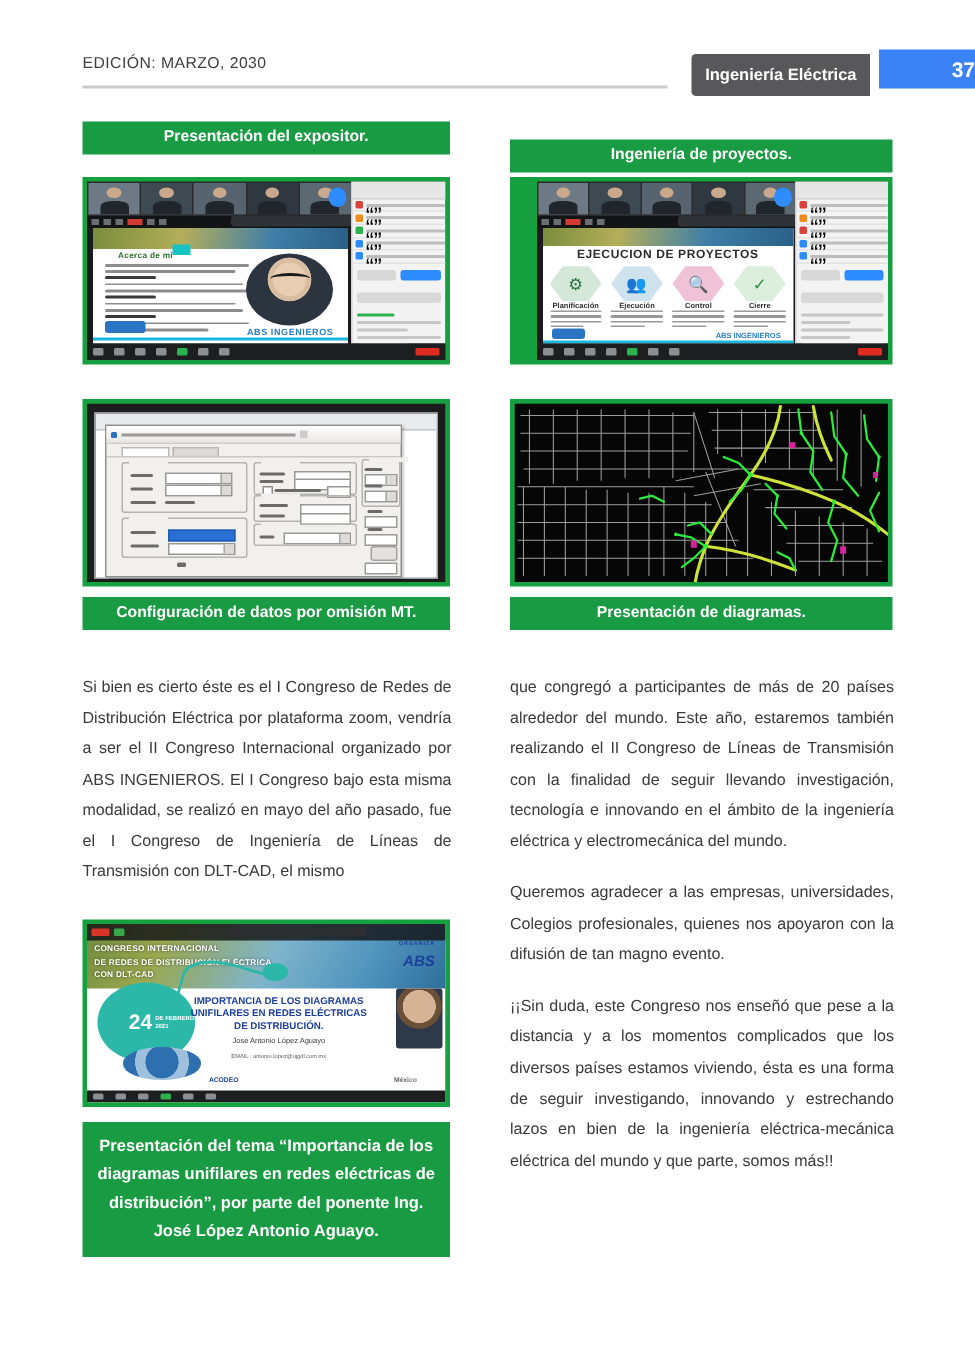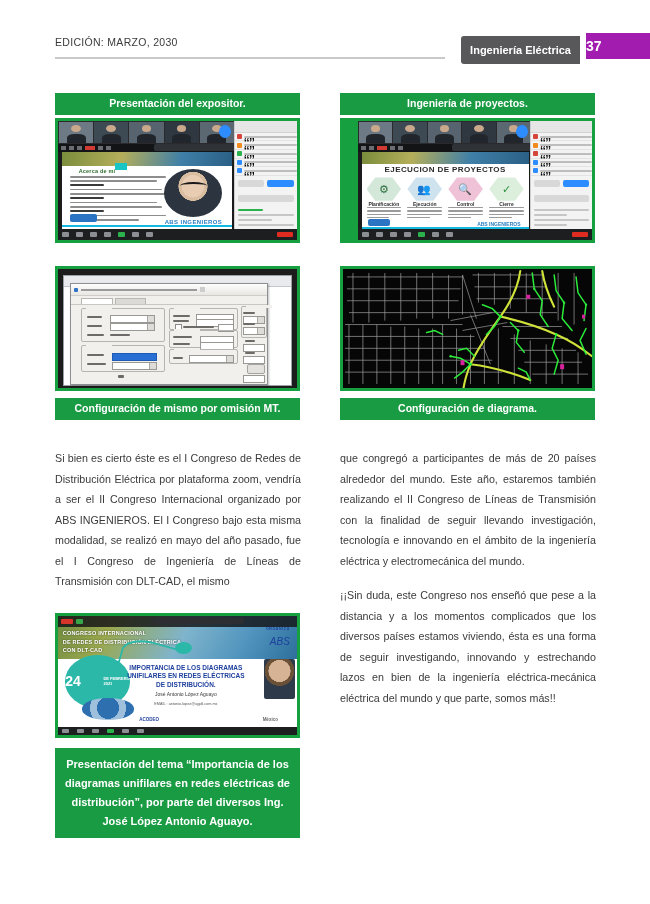--- a/index.html
+++ b/index.html
@@ -48,44 +48,44 @@
     font-weight: bold;
     line-height: 20px;
     padding: 4px 9px;
     white-space: nowrap;
   }
   .page-number {
     position: absolute;
     right: 0px; top: 33px;
     width: 64px;
     height: 26px;
-    background: #a21caf;
+    background: #3b82f6;
     color: #ffffff;
     font-size: 14px;
     font-weight: bold;
     line-height: 26px;
-    text-align: left;
+    text-align: right;
   }
 
   
   .caption {
     position: absolute;
     background: #199b43;
     color: #ffffff;
     font-size: 10.5px;
     font-weight: bold;
     text-align: center;
     display: flex;
     align-items: center;
     justify-content: center;
     line-height: 1.45;
     padding: 3px 6px;
     box-sizing: border-box;
   }
-  .cap-a { left: 55px;  top: 93px;  width: 245px; height: 22px; }
+  .cap-a { left: 55px;  top: 81px;  width: 245px; height: 22px; }
   .cap-b { left: 340px; top: 93px;  width: 255px; height: 22px; }
   .cap-c { left: 55px;  top: 398px; width: 245px; height: 22px; }
   .cap-d { left: 340px; top: 398px; width: 255px; height: 22px; }
   .cap-e { left: 55px;  top: 748px; width: 245px; height: 90px;
            font-size: 11px; line-height: 1.75; }
 
   
   .imgbox {
     position: absolute;
     background: #17a03f;
@@ -344,21 +344,21 @@
   .s5-topbar .g { width: 7px; height: 5px; background: #3aa64c; border-radius: 1px; }
   .s5-topbar .pill { width: 38%; height: 6px; background: #2c2e31; border-radius: 2px; margin-left: 28%; }
   .s5-head1 {
     position: absolute; left: 2%; top: 11%; font-size: 5.5px; font-weight: bold;
     color: #ffffff; line-height: 1.55; letter-spacing: .2px;
     text-shadow: 0 0 2px rgba(0,0,0,.6);
   }
   .s5-circle {
     position: absolute; left: 3%; top: 33%; width: 27%; height: 44%;
     background: #2bb8a8; border-radius: 50%;
-    display: flex; align-items: center; justify-content: space-between; gap: 2px;
+    display: flex; align-items: center; justify-content: flex-end; gap: 2px;
     color: #ffffff;
   }
   .s5-circle .big { font-size: 14px; font-weight: bold; line-height: 1; }
   .s5-circle .sm { font-size: 4px; font-weight: bold; line-height: 1.35; text-align: left; }
   .s5-arc {
     position: absolute; left: 26%; top: 22%; width: 26%; height: 26%;
     border-left: 2px solid #2bb8a8; border-top: 2px solid #2bb8a8;
     border-radius: 50% 0 0 0; transform: rotate(16deg);
   }
   .s5-dot {
@@ -374,21 +374,21 @@
     text-align: center; font-size: 5px; color: #3a3a3a;
   }
   .s5-email {
     position: absolute; left: 27%; right: 20%; top: 72%;
     text-align: center; font-size: 3.8px; color: #5a5a5a;
   }
   .s5-abslogo {
     position: absolute; right: 3%; top: 9%; text-align: right;
   }
   .s5-abslogo .org { font-size: 3.6px; font-weight: bold; color: #1d3f9c; letter-spacing: .6px; display: block; }
-  .s5-abslogo .abs { font-size: 10px; font-weight: normal; color: #1d3f9c; font-style: italic; line-height: 1; }
+  .s5-abslogo .abs { font-size: 10px; font-weight: bold; color: #1d3f9c; font-style: italic; line-height: 1; }
   .s5-portrait {
     position: absolute; right: 1%; top: 36%; width: 13%; height: 34%;
     background: radial-gradient(circle at 50% 30%, #d6b395 0 34%, #6b5038 35% 46%, #2e3a4a 47% 100%);
     border-radius: 2px;
   }
   .s5-acodeo {
     position: absolute; left: 10%; bottom: 13%; width: 22%; height: 18%;
     background: radial-gradient(circle at 50% 45%, #2e6fb0 0 38%, #9fc0dc 39% 62%, #2e6fb0 63% 100%);
     border-radius: 50%;
   }
@@ -672,22 +672,22 @@
           <u></u>
           <u class="grn"></u>
           <u></u>
           <u></u>
           <u class="red"></u>
       </div>
     </div>
   </div>
 </div>
 
-<div class="caption cap-c">Configuración de mismo por omisión MT.</div>
-<div class="caption cap-d">Configuración de diagrama.</div>
+<div class="caption cap-c">Configuración de datos por omisión MT.</div>
+<div class="caption cap-d">Presentación de diagramas.</div>
 
 <div class="imgbox img-3">
   <div class="inner">
     <div class="win-shell">
       <div class="win-back">
         <div class="win-backbar"></div>
       </div>
       <div class="win-dlg">
         <div class="win-title">
           <span class="dot"></span>
@@ -805,20 +805,21 @@
       </svg>
     </div>
   </div>
 </div>
 
 <div class="col col-left">
   <p>Si bien es cierto éste es el I Congreso de Redes de Distribución Eléctrica por plataforma zoom, vendría a ser el II Congreso Internacional organizado por ABS INGENIEROS. El I Congreso bajo esta misma modalidad, se realizó en mayo del año pasado, fue el I Congreso de Ingeniería de Líneas de Transmisión con DLT-CAD, el mismo</p>
 </div>
 <div class="col col-right">
   <p>que congregó a participantes de más de 20 países alrededor del mundo. Este año, estaremos también realizando el II Congreso de Líneas de Transmisión con la finalidad de seguir llevando investigación, tecnología e innovando en el ámbito de la ingeniería eléctrica y electromecánica del mundo.</p>
+  <p>Queremos agradecer a las empresas, universidades, Colegios profesionales, quienes nos apoyaron con la difusión de tan magno evento.</p>
   <p>¡¡Sin duda, este Congreso nos enseñó que pese a la distancia y a los momentos complicados que los diversos países estamos viviendo, ésta es una forma de seguir investigando, innovando y estrechando lazos en bien de la ingeniería eléctrica-mecánica eléctrica del mundo y que parte, somos más!!</p>
 </div>
 
 <div class="imgbox img-5">
   <div class="inner">
     <div class="s5">
       <div class="s5-banner"></div>
       <div class="s5-head1">
         <div>CONGRESO INTERNACIONAL</div>
         <div>DE REDES DE DISTRIBUCIÓN ELÉCTRICA</div>
@@ -854,13 +855,13 @@
           <u></u>
           <u></u>
           <u class="grn"></u>
           <u></u>
           <u></u>
       </div>
     </div>
   </div>
 </div>
 
-<div class="caption cap-e">Presentación del tema “Importancia de los diagramas unifilares en redes eléctricas de distribución”, por parte del diversos Ing. José López Antonio Aguayo.</div>
+<div class="caption cap-e">Presentación del tema “Importancia de los diagramas unifilares en redes eléctricas de distribución”, por parte del ponente Ing. José López Antonio Aguayo.</div>
 
 </body></html>

